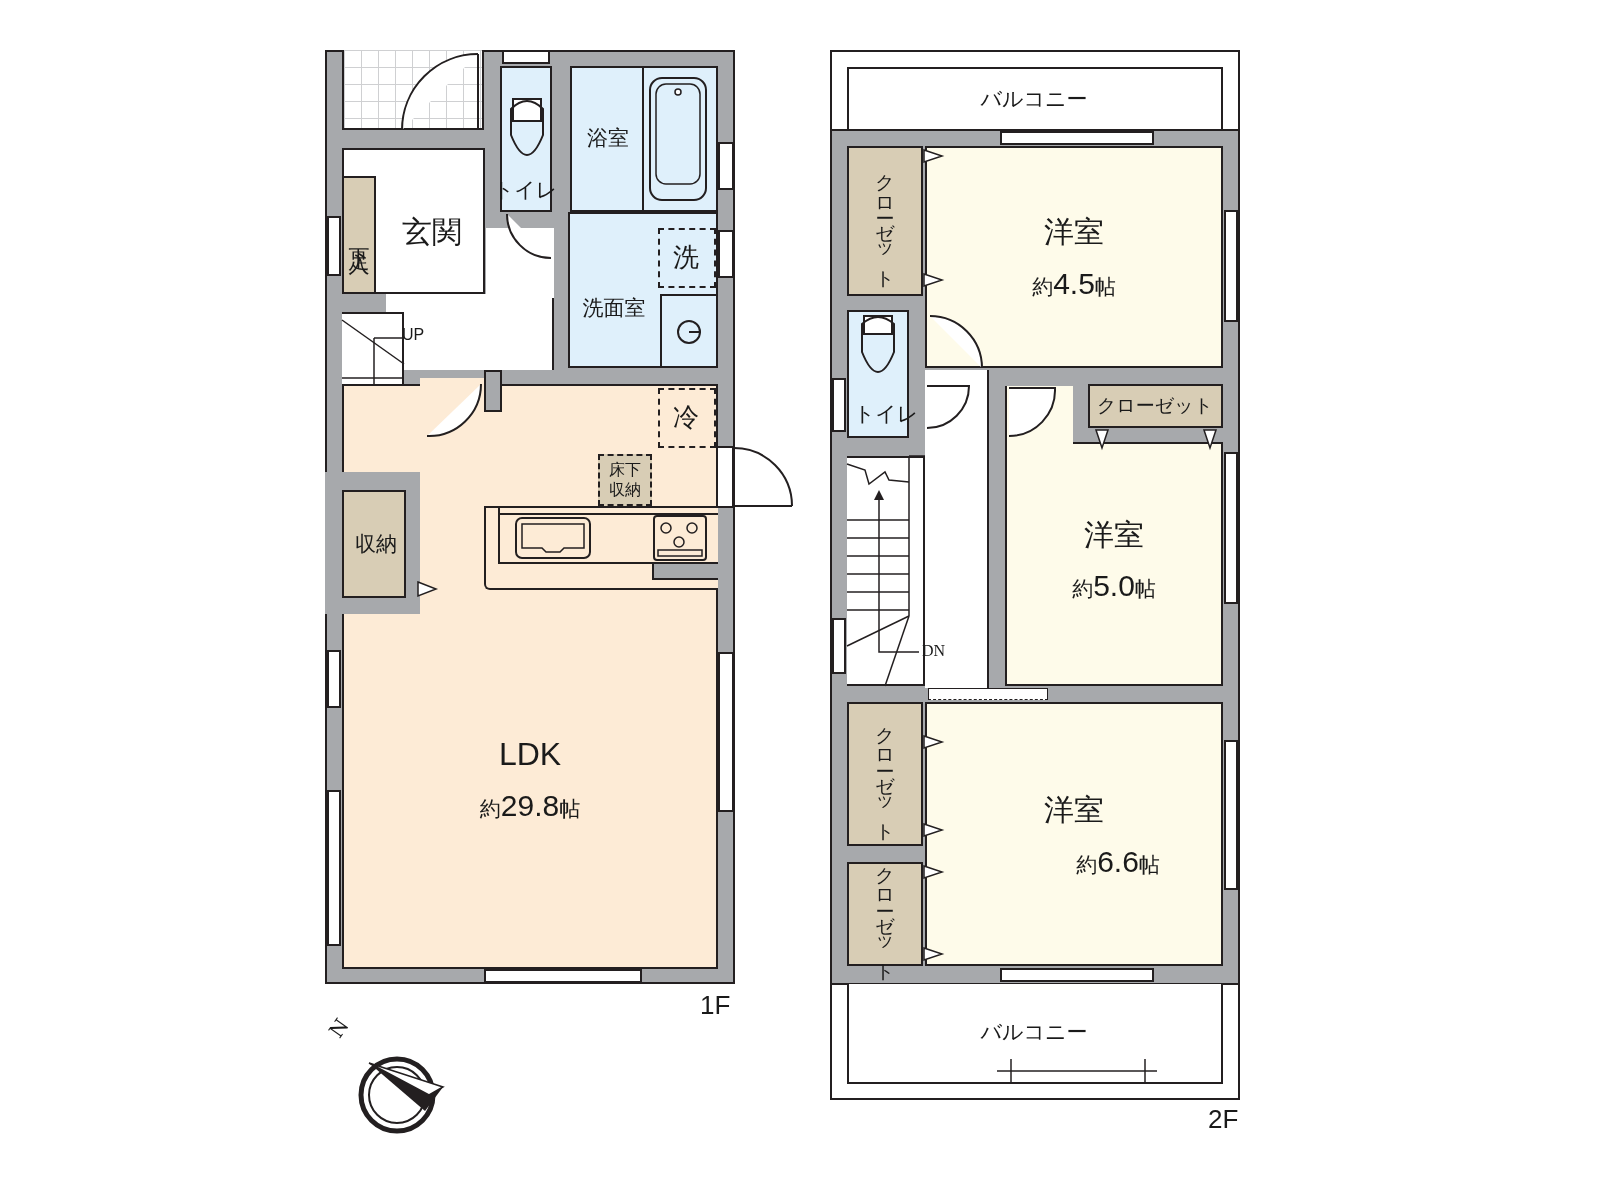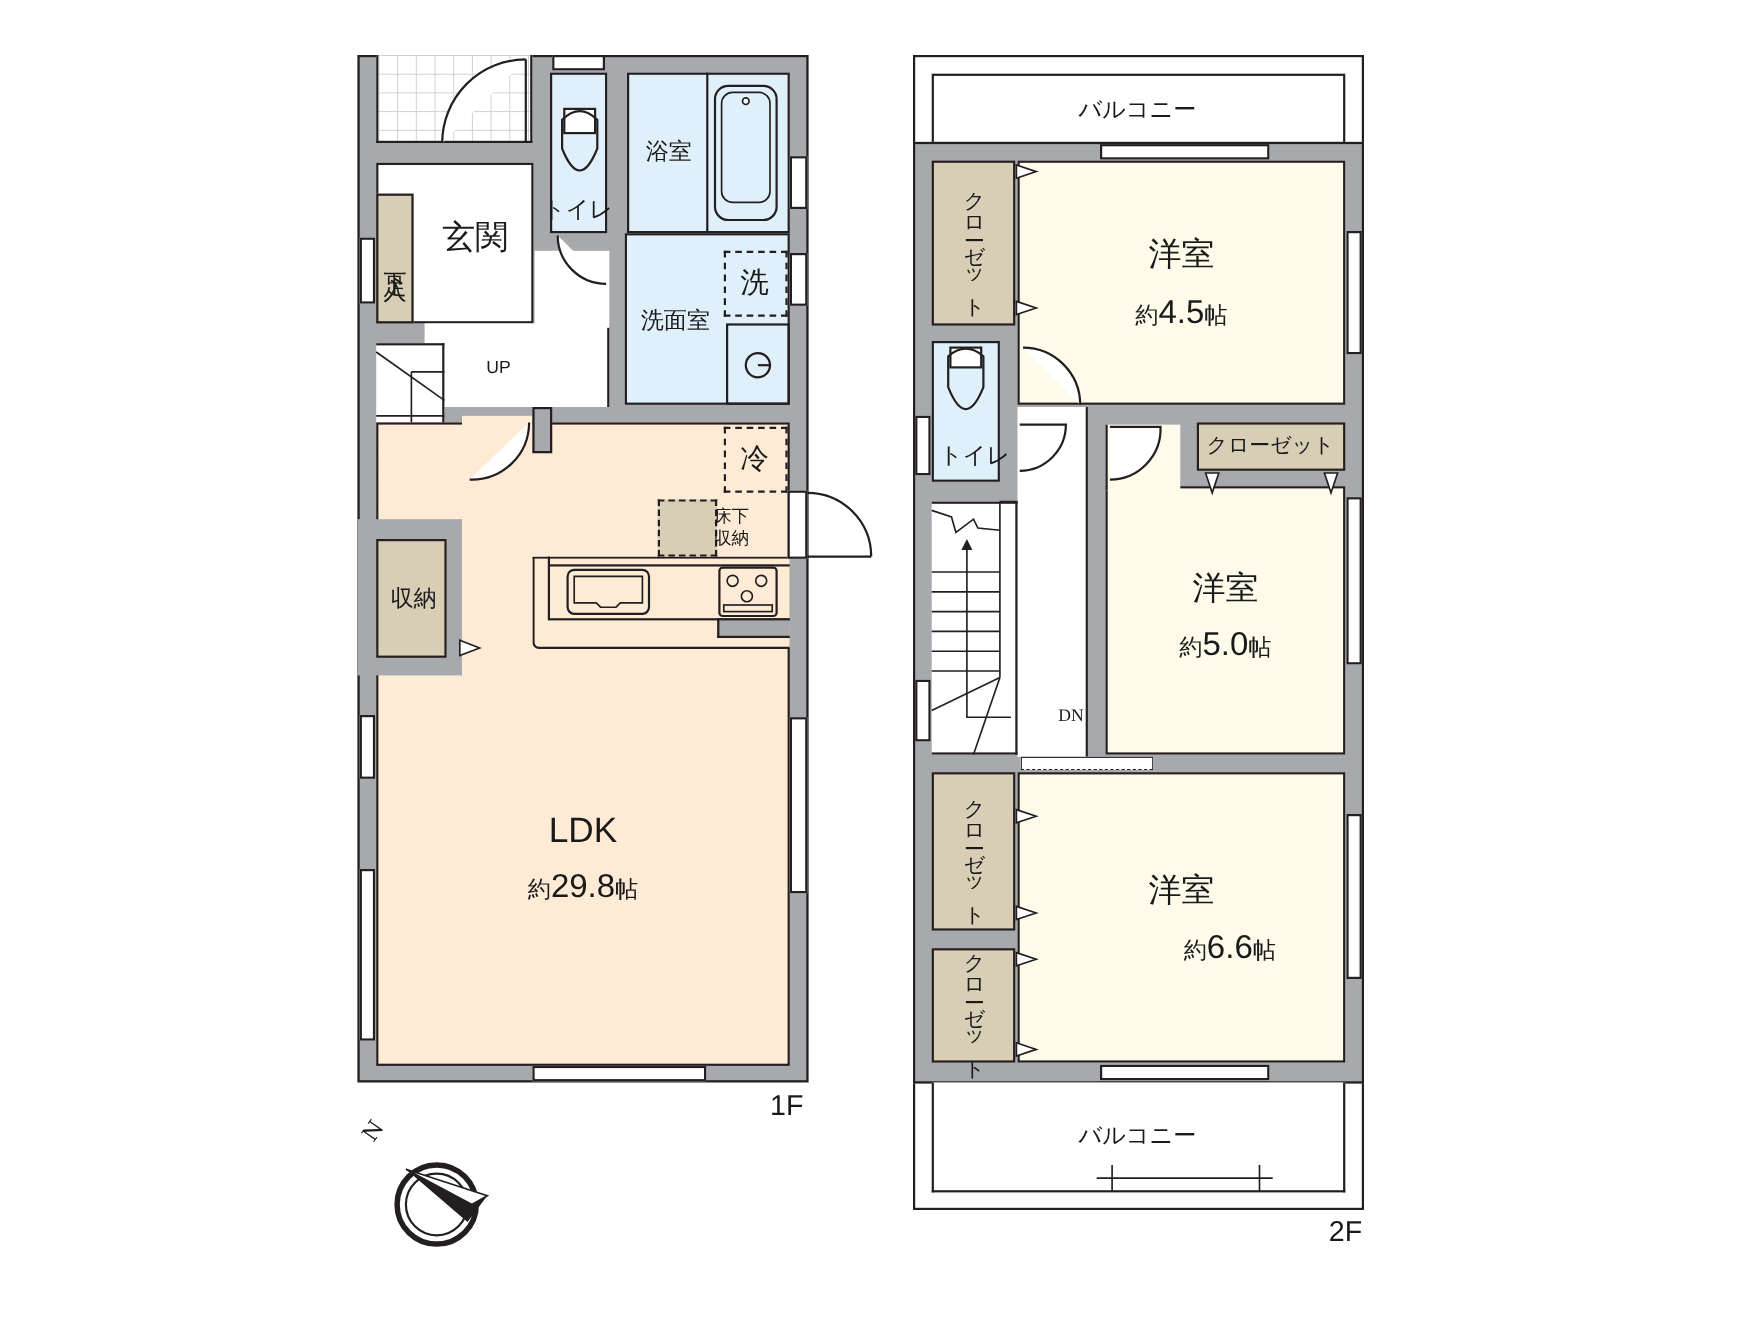--- a/index.html
+++ b/index.html
@@ -10,21 +10,21 @@
   .wallnb { background:#a7a9ac; }
   .room { border:2px solid #231f20; }
   .ldk { background:#fdebd6; }
   .water { background:#dff0fb; }
   .bed { background:#fefbea; }
   .closet { background:#d8cdb5; }
   .white { background:#ffffff; }
   .lbl { position:absolute; white-space:nowrap; transform:translate(-50%,-50%); text-align:center; line-height:1.05; }
   .big { font-size:30px; }
   .med { font-size:21px; }
-  .sm  { font-size:16px;margin-left:40px; }
+  .sm  { font-size:16px; }
   .area { font-size:21px; }
   .area b { font-size:30px; font-weight:normal; font-family:"Liberation Sans", sans-serif; }
   .vert { writing-mode:vertical-rl; text-orientation:upright; letter-spacing:2px; }
   .dash { border:2px dashed #231f20; }
   .win { background:#fff; border:2px solid #231f20; }
   .floorlbl { font-family:"Liberation Sans", sans-serif; font-size:26px; }
   svg { position:absolute; overflow:visible; }
 </style>
 </head>
 <body>
@@ -34,21 +34,21 @@
   <div class="abs wallnb" style="left:325px;top:50px;width:410px;height:934px;border:2px solid #231f20;"></div>
 
   <div class="abs white" style="left:342px;top:50px;width:142px;height:80px;border:2px solid #231f20;border-top:none;
        background-image:linear-gradient(#cfd0d2 1px, transparent 1px),linear-gradient(90deg,#cfd0d2 1px, transparent 1px);background-size:17px 17px;"></div>
   <svg style="left:400px;top:52px;" width="80" height="80">
     <path d="M2 78 A76 76 0 0 1 78 2" fill="#fff" stroke="#231f20" stroke-width="2"></path>
     <line x1="78" y1="2" x2="78" y2="78" stroke="#231f20" stroke-width="2"></line>
   </svg>
 
   <div class="abs room white" style="left:342px;top:148px;width:143px;height:146px;"></div>
-  <div class="lbl big" style="left:432px;top:216px;text-align:right;">玄関</div>
+  <div class="lbl big" style="left:432px;top:232px;text-align:right;">玄関</div>
 
   <div class="abs room closet" style="left:342px;top:176px;width:34px;height:118px;"></div>
   <div class="lbl med vert" style="left:359px;top:235px;">下足入</div>
 
   <div class="abs white" style="left:386px;top:294px;width:168px;height:76px;border-right:2px solid #231f20;"></div>
   <div class="abs white" style="left:486px;top:228px;width:68px;height:70px;"></div>
 
   <div class="abs room water" style="left:500px;top:66px;width:52px;height:146px;"></div>
   <svg style="left:505px;top:95px;" width="44" height="72">
     <rect x="8" y="4" width="28" height="22" fill="#fff" stroke="#231f20" stroke-width="2"></rect>
@@ -69,21 +69,21 @@
   <div class="lbl med" style="left:608px;top:138px;">浴室</div>
 
   <div class="abs room water" style="left:568px;top:212px;width:150px;height:156px;"></div>
   <div class="abs dash" style="left:658px;top:228px;width:58px;height:60px;"></div>
   <div class="lbl big" style="left:686px;top:258px;font-size:26px;">洗</div>
   <div class="abs room" style="left:660px;top:294px;width:58px;height:74px;"></div>
   <svg style="left:675px;top:318px;" width="28" height="28">
     <circle cx="14" cy="14" r="11" fill="none" stroke="#231f20" stroke-width="2"></circle>
     <line x1="14" y1="14" x2="26" y2="14" stroke="#231f20" stroke-width="2"></line>
   </svg>
-  <div class="lbl med" style="left:614px;top:291px;">洗面室</div>
+  <div class="lbl med" style="left:614px;top:308px;">洗面室</div>
 
   <div class="abs white" style="left:342px;top:312px;width:62px;height:160px;border:2px solid #231f20;border-left:none;"></div>
   <svg style="left:342px;top:312px;" width="64" height="162">
     <line x1="0" y1="66" x2="62" y2="66" stroke="#231f20" stroke-width="1.5"></line>
     <line x1="0" y1="84" x2="62" y2="84" stroke="#231f20" stroke-width="1.5"></line>
     <line x1="0" y1="102" x2="62" y2="102" stroke="#231f20" stroke-width="1.5"></line>
     <line x1="0" y1="120" x2="62" y2="120" stroke="#231f20" stroke-width="1.5"></line>
     <line x1="0" y1="8" x2="62" y2="52" stroke="#231f20" stroke-width="1.5"></line>
     <line x1="32" y1="26" x2="62" y2="26" stroke="#231f20" stroke-width="1.5"></line>
     <polyline points="32,26 32,140" fill="none" stroke="#231f20" stroke-width="1.5"></polyline>

